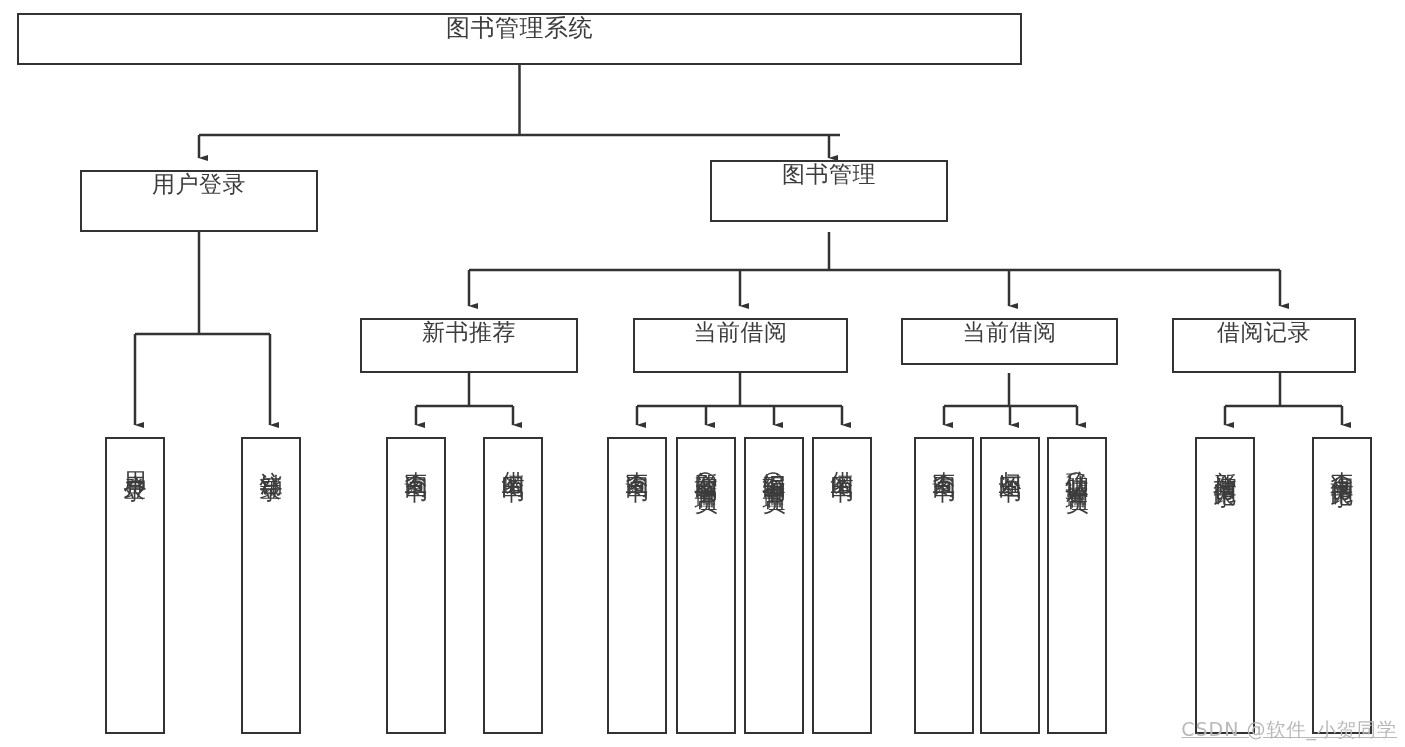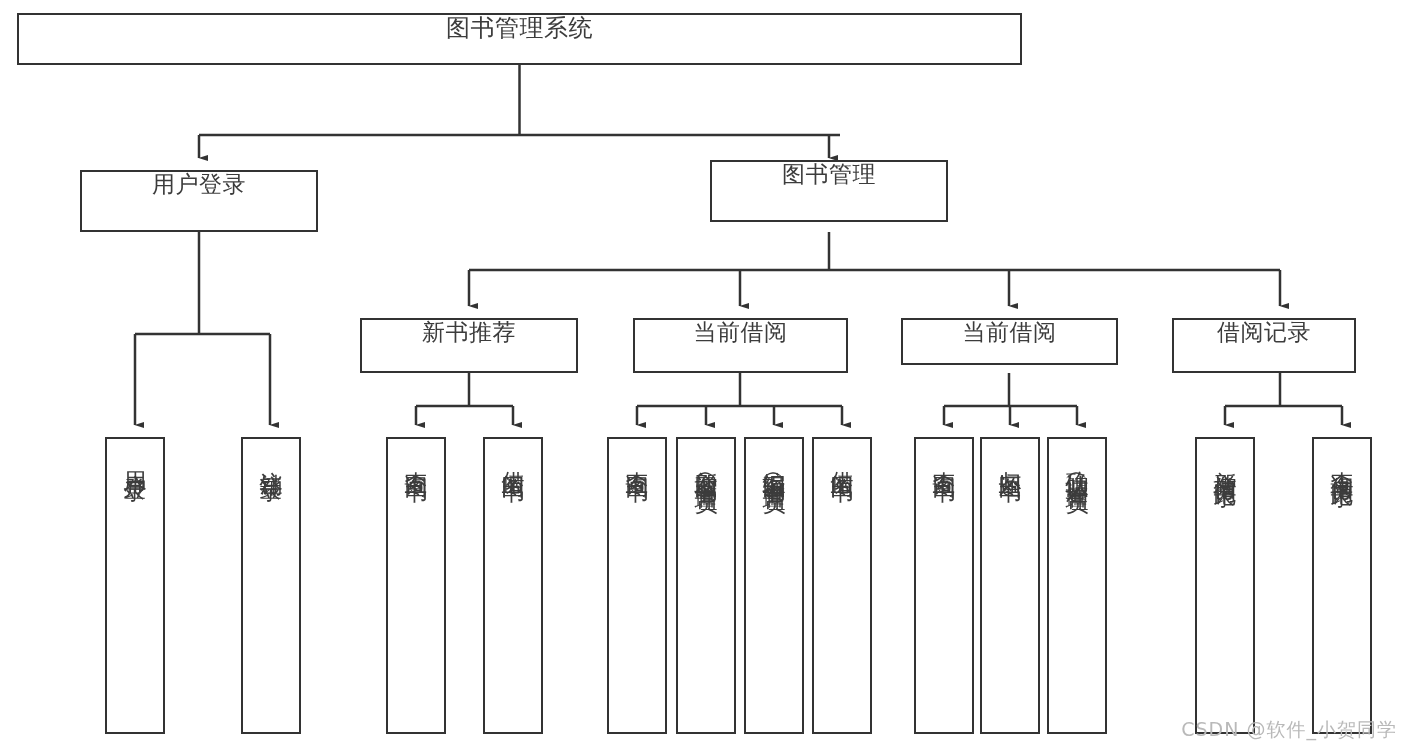--- a/index.html
+++ b/index.html
@@ -44,20 +44,21 @@
     letter-spacing:3px;
   }
   #watermark{
     position:absolute;
     right:8px;bottom:4px;
     font-size:19px;
     color:#b9b9b9;
     letter-spacing:1px;
     white-space:nowrap;
     pointer-events:none;
+    text-decoration:underline;
   }
 </style>
 </head>
 <body>
 
 <div id="canvas">
 
   <svg id="edges" viewBox="0 0 1405 747">
     <defs>
       <marker id="arrow" markerWidth="10" markerHeight="11" refX="3" refY="9.4" orient="auto" markerUnits="userSpaceOnUse">

